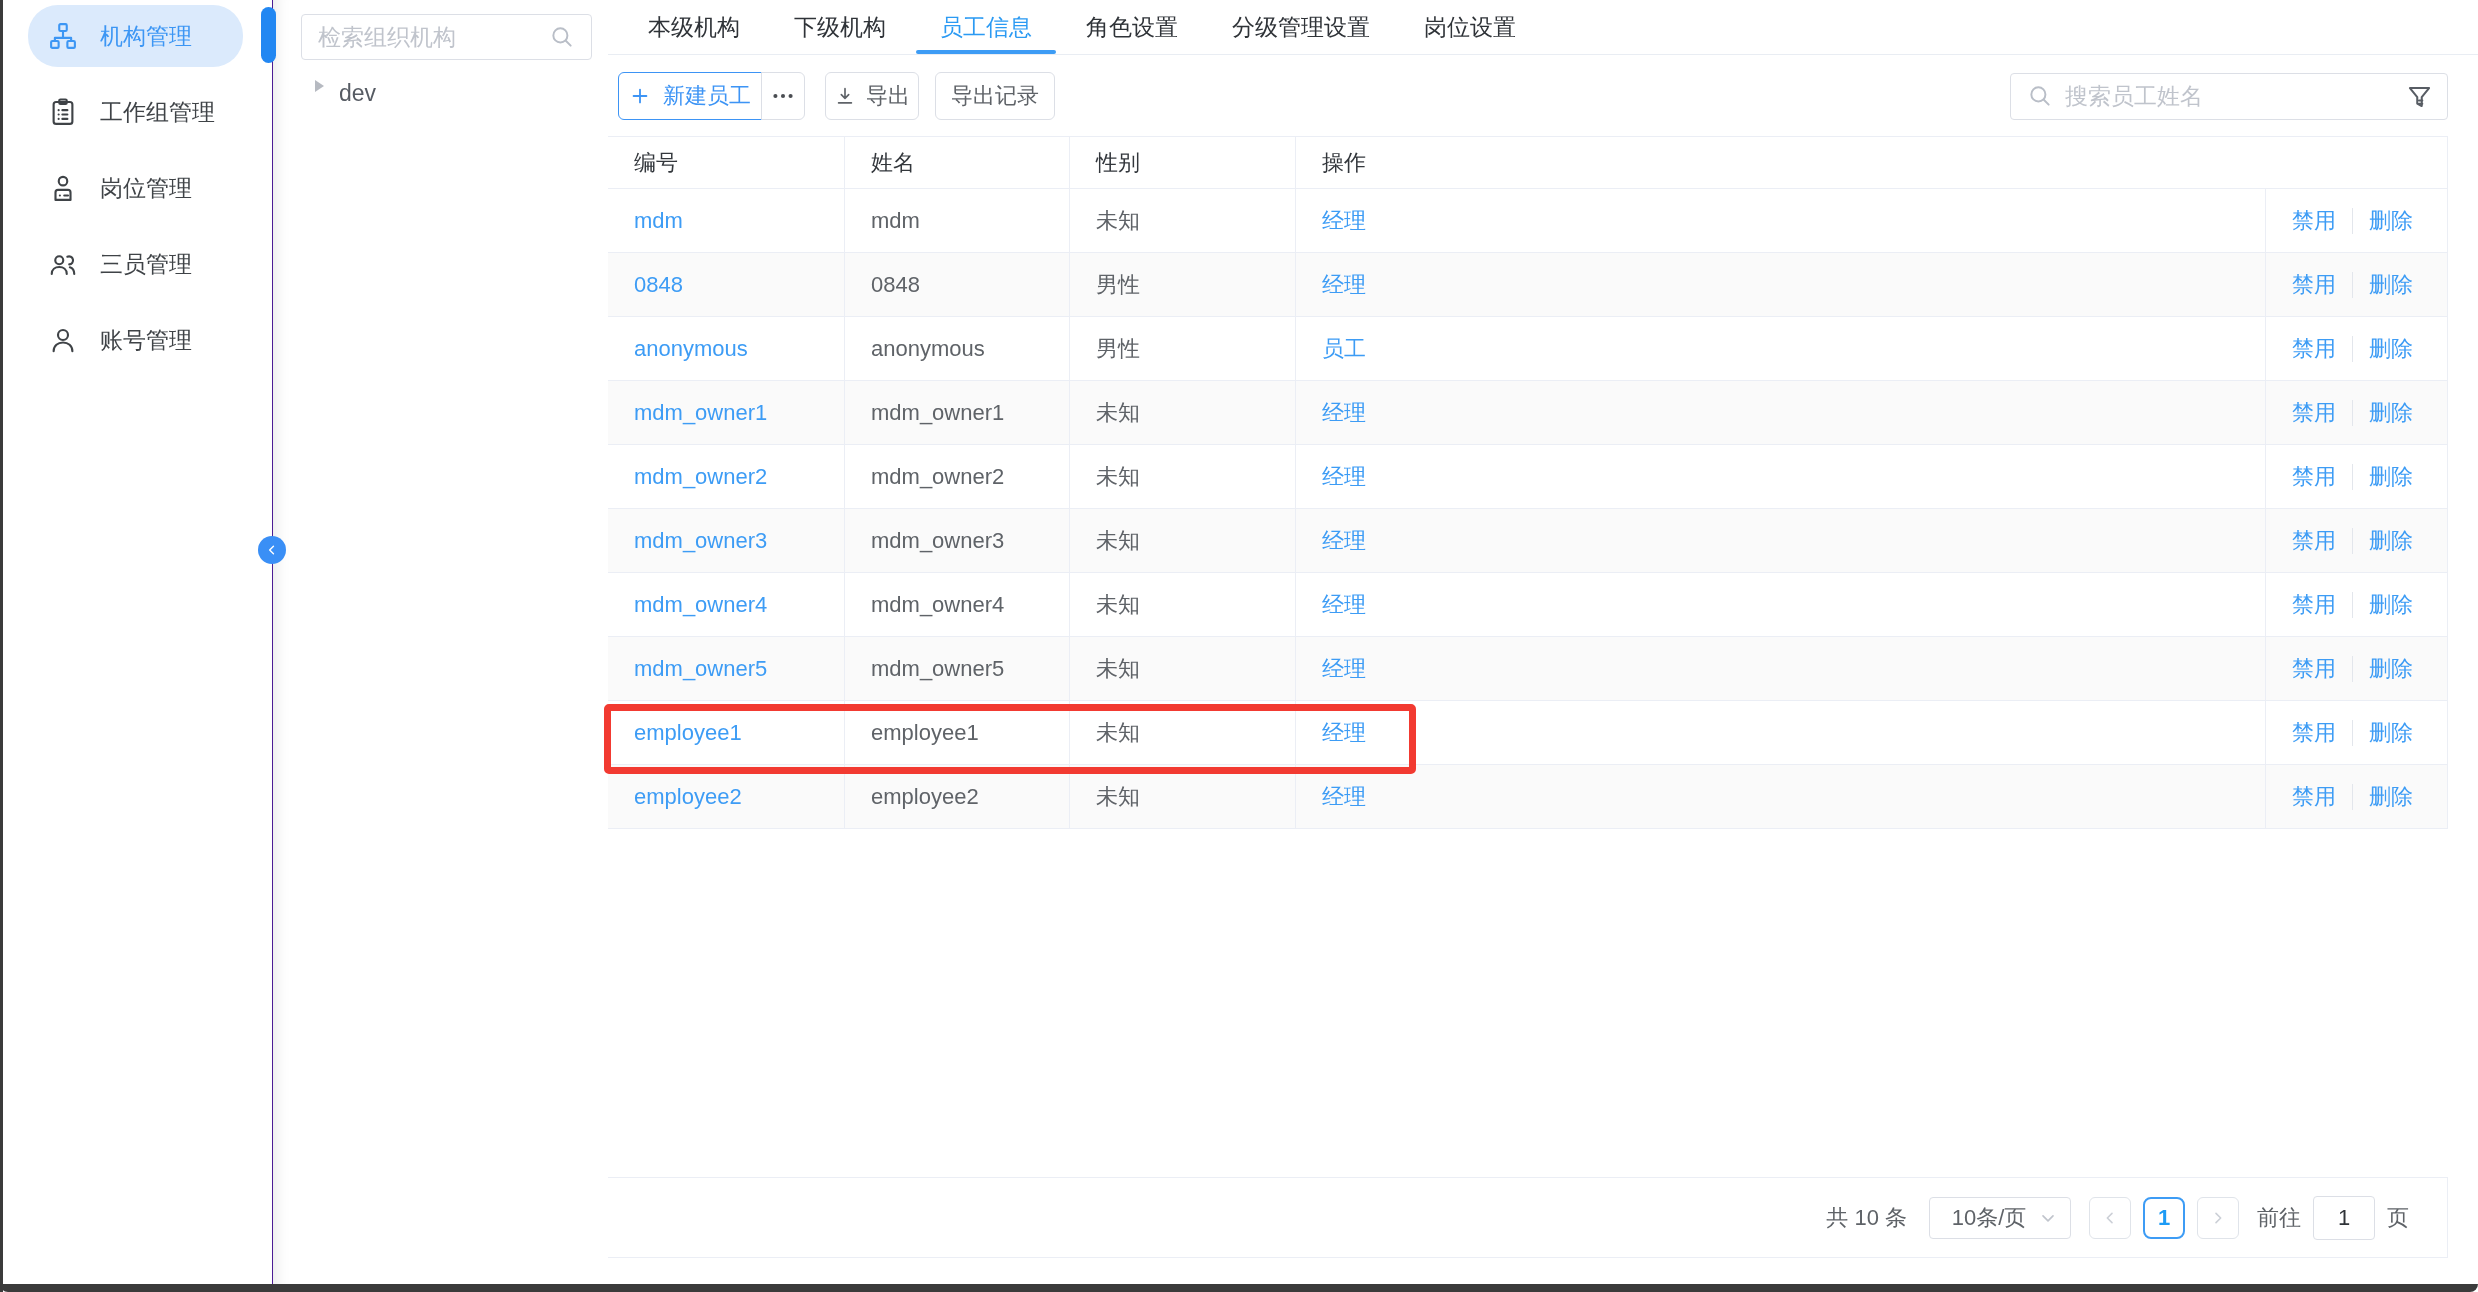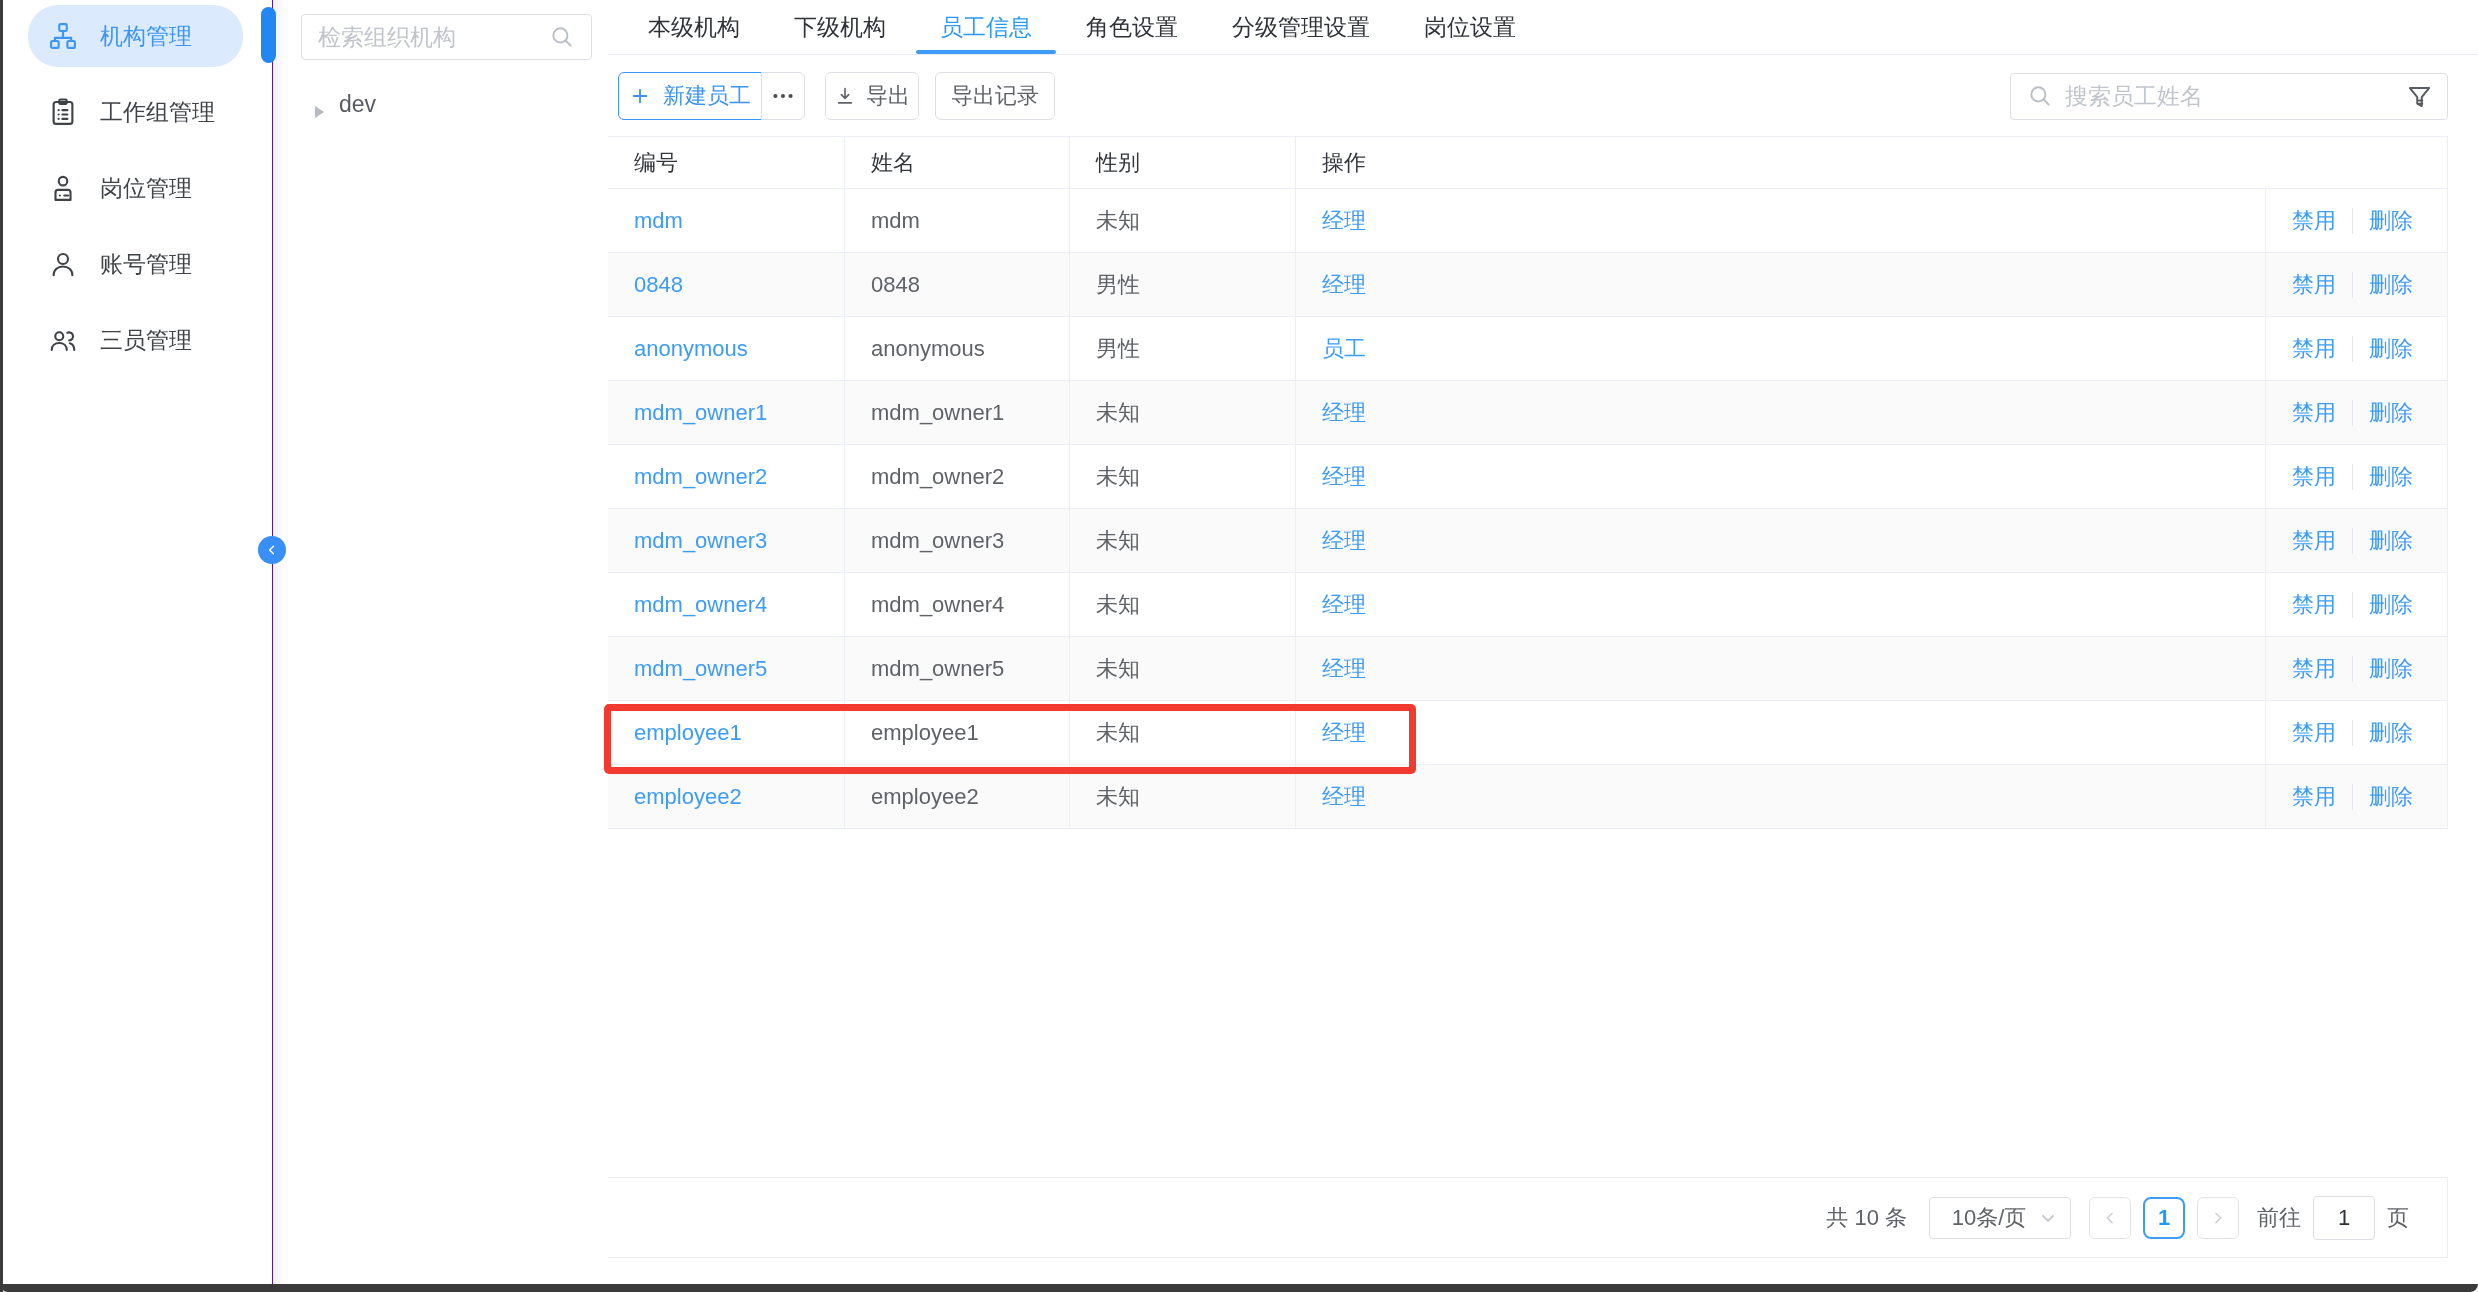--- a/index.html
+++ b/index.html
@@ -18,21 +18,21 @@
   .side-item.active { background:#dbeafc; color:#3c96f4;border-radius:30px; }
   .side-item.active svg { stroke:#3c96f4; }
 
   .pane-pill { position:absolute; left:261px; top:7px; width:15px; height:56px; border-radius:8px; background:#2287f2; z-index:5; }
 
   
   .tree { position:absolute; left:272px; top:0; width:336px; height:1284px; background:#fff; border-left:1px solid #4c1d95; box-shadow:inset 18px 0 16px -16px rgba(0,0,0,.10); }
   .tree-search { position:absolute; left:28px; top:14px; width:291px; height:46px; border:1px solid #dcdfe6; border-radius:4px; display:flex; align-items:center; padding:0 16px; gap:10px; background:#fff; }
   .tree-search .ph { color:#c0c4cc; font-size:23px; flex:1; }
   .tree-search svg { width:26px; height:26px; stroke:#b9bec7; fill:none; stroke-width:1.8; stroke-linecap:round; }
-  .tree-node { position:absolute; left:42px; top:80px; height:38px; display:flex; align-items:flex-end; gap:15px; font-size:23px; color:#565b63; cursor:pointer; }
+  .tree-node { position:absolute; left:42px; top:80px; height:38px; display:flex; align-items:flex-start; gap:15px; font-size:23px; color:#565b63; cursor:pointer; }
   .tree-caret { width:0; height:0; border-left:9px solid #b6bac1; border-top:6px solid transparent; border-bottom:6px solid transparent; }
 
   .collapse-btn { position:absolute; left:258px; top:536px; width:28px; height:28px; border-radius:50%; background:#3a8ff6; z-index:6; display:flex; align-items:center; justify-content:center; cursor:pointer; }
   .collapse-btn svg { width:14px; height:14px; stroke:#fff; fill:none; stroke-width:2.4; stroke-linecap:round; stroke-linejoin:round; }
 
   
   .main { position:absolute; left:608px; top:0; width:1870px; height:1284px; background:#fff; }
 
   .tabs { height:55px; border-bottom:1px solid #e9edf3; display:flex; align-items:center; gap:54px; padding-left:40px; }
   .tab { position:relative; height:100%; display:flex; align-items:center; font-size:23px; color:#2f3338; cursor:pointer; }
@@ -112,32 +112,32 @@
     <div class="side-item">
       <svg viewBox="0 0 24 24">
           <circle cx="12" cy="6.5" r="3.4"></circle>
           <path d="M6 21.5v-6a2 2 0 0 1 2-2h8a2 2 0 0 1 2 2v6z"></path>
           <path d="M9.5 18h.01M13 18h3"></path>
         </svg>
       <span>岗位管理</span>
     </div>
     <div class="side-item">
       <svg viewBox="0 0 24 24">
-          <circle cx="12" cy="8" r="4"></circle>
-          <path d="M4.5 21c0-4.4 3.4-7 7.5-7s7.5 2.6 7.5 7"></path>
-        </svg>
-      <span>账号管理</span>
-    </div>
-    <div class="side-item">
-      <svg viewBox="0 0 24 24">
           <circle cx="9" cy="9" r="3.2"></circle>
           <path d="M3 20c0-3.6 2.7-5.6 6-5.6s6 2 6 5.6"></path>
           <path d="M15.5 6.2a3.2 3.2 0 1 1 1.5 6.1M17.5 14.6c2.2.7 3.5 2.6 3.5 5.4"></path>
         </svg>
       <span>三员管理</span>
+    </div>
+    <div class="side-item">
+      <svg viewBox="0 0 24 24">
+          <circle cx="12" cy="8" r="4"></circle>
+          <path d="M4.5 21c0-4.4 3.4-7 7.5-7s7.5 2.6 7.5 7"></path>
+        </svg>
+      <span>账号管理</span>
     </div>
   </div>
 
   <div class="pane-pill"></div>
 
   <div class="tree">
     <div class="tree-search">
       <span class="ph">检索组织机构</span>
       <svg viewBox="0 0 24 24">
           <circle cx="10.5" cy="10.5" r="6.5"></circle>

